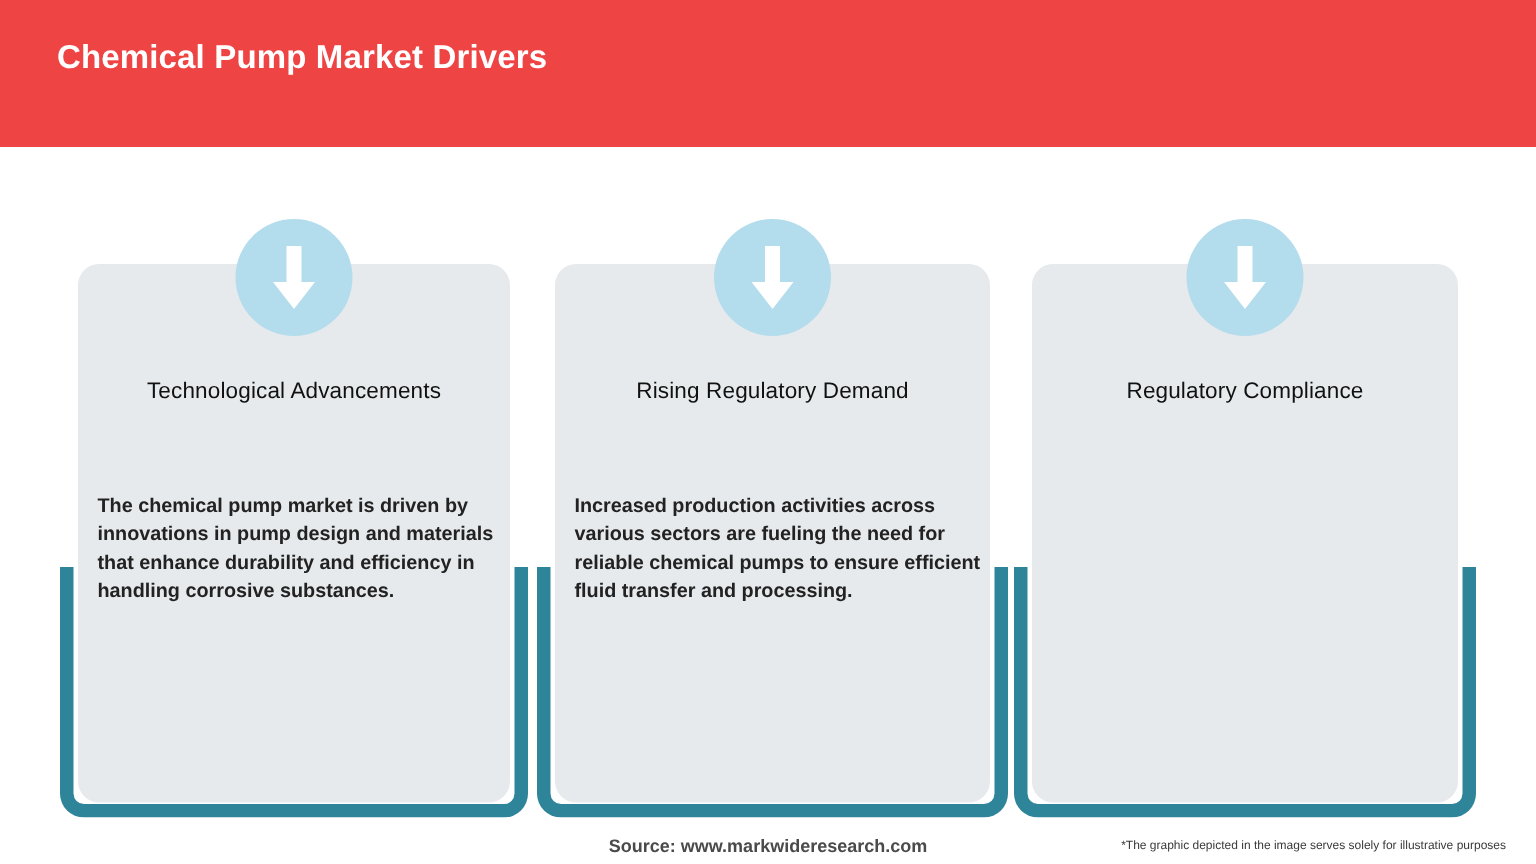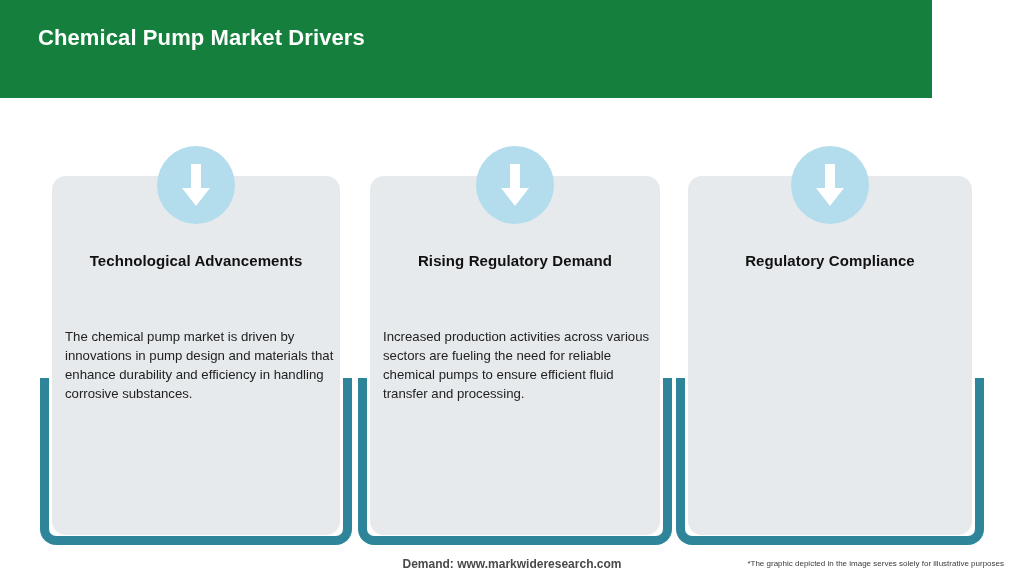--- a/index.html
+++ b/index.html
@@ -13,23 +13,23 @@
     font-family: "Liberation Sans", sans-serif;
     overflow: hidden;
     position: relative;
   }
 
   
   .header {
     position: absolute;
     left: 0;
     top: 0;
-    width: 932px;
+    width: 1024px;
     height: 98px;
-    background: #15803d;
+    background: #ef4444;
   }
   .header-title {
     position: absolute;
     left: 38px;
     top: 25px;
     font-size: 22px;
     font-weight: bold;
     color: #ffffff;
     letter-spacing: 0.1px;
     white-space: nowrap;
@@ -129,34 +129,35 @@
     display: block;
   }
 
   .card-title {
     position: absolute;
     top: 252px;
     left: 8px;
     right: 8px;
     text-align: center;
     font-size: 15px;
-    font-weight: bold;
+    font-weight: normal;
     color: #111111;
     letter-spacing: 0.1px;
   }
 
   .card-body {
     position: absolute;
     top: 327px;
     left: 25px;
     right: 18px;
     font-size: 13.2px;
     line-height: 19px;
     color: #222222;
     text-align: left;
+    font-weight: bold;
   }
 
   
   .source {
     position: absolute;
     left: 0;
     top: 557px;
     width: 1024px;
     text-align: center;
     font-size: 12px;
@@ -212,14 +213,14 @@
     <div class="icon-circle">
       <svg class="arrow-svg" viewBox="0 0 34 46">
         <path d="M12 2 L22 2 L22 26 L31 26 L17 44 L3 26 L12 26 Z" fill="#ffffff"></path>
       </svg>
     </div>
     <div class="card-title">Regulatory Compliance</div>
   </div>
 
 </div>
 
-<div class="source">Demand: www.markwideresearch.com</div>
+<div class="source">Source: www.markwideresearch.com</div>
 <div class="disclaimer">*The graphic depicted in the image serves solely for illustrative purposes</div>
 
 </body></html>

